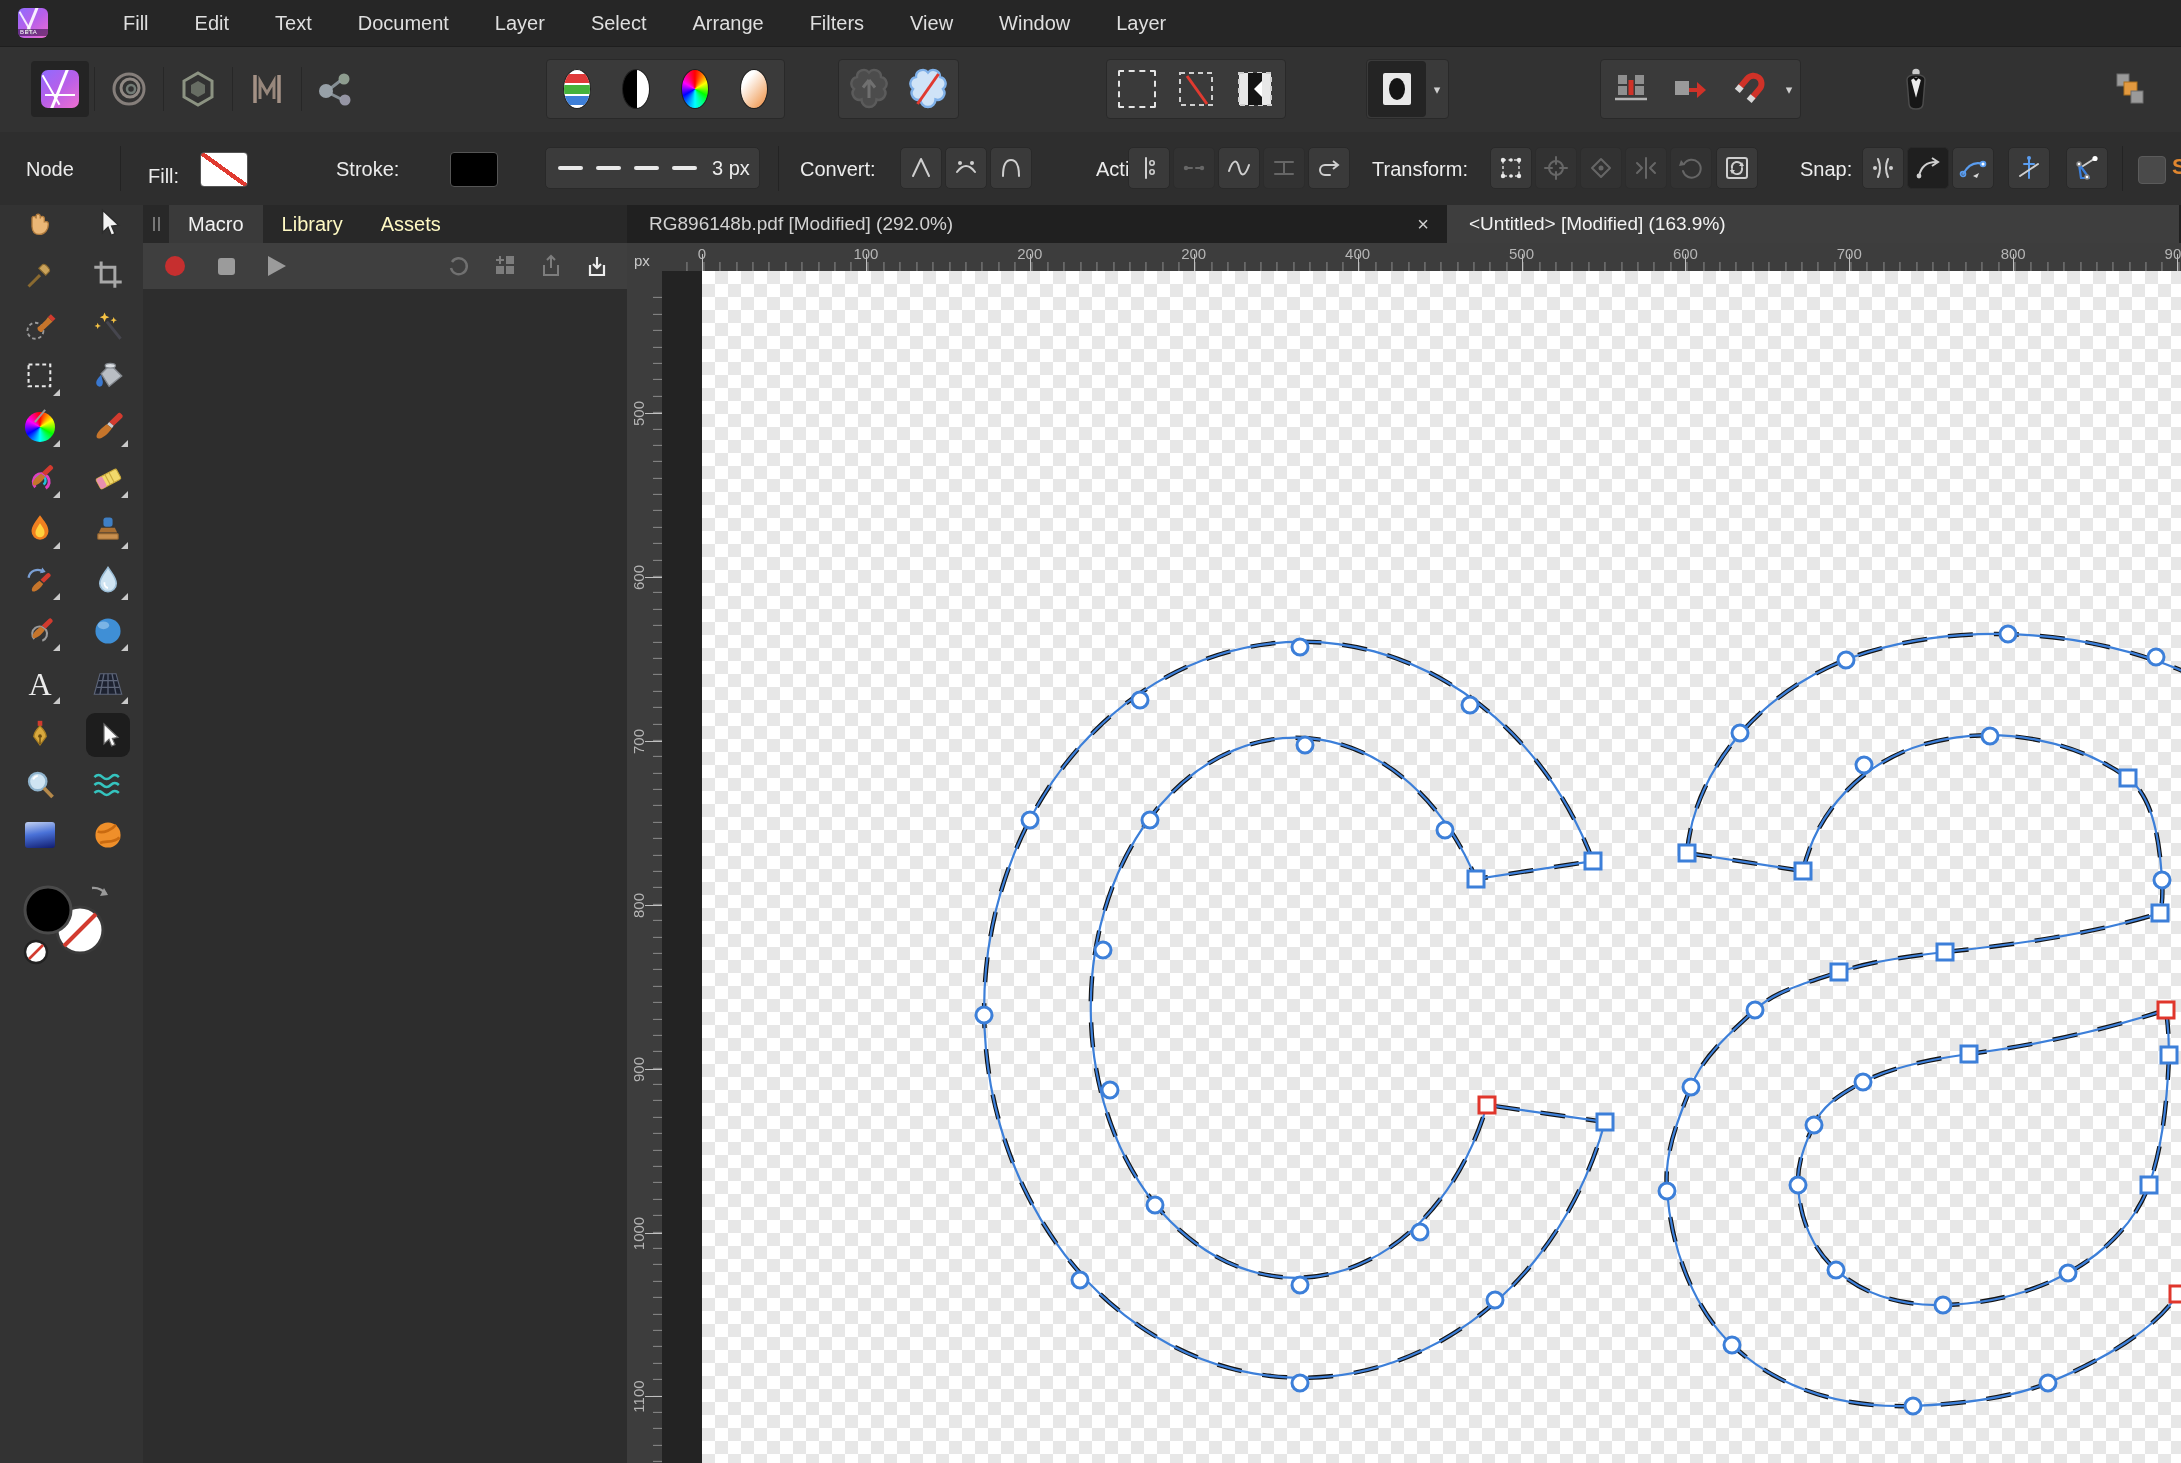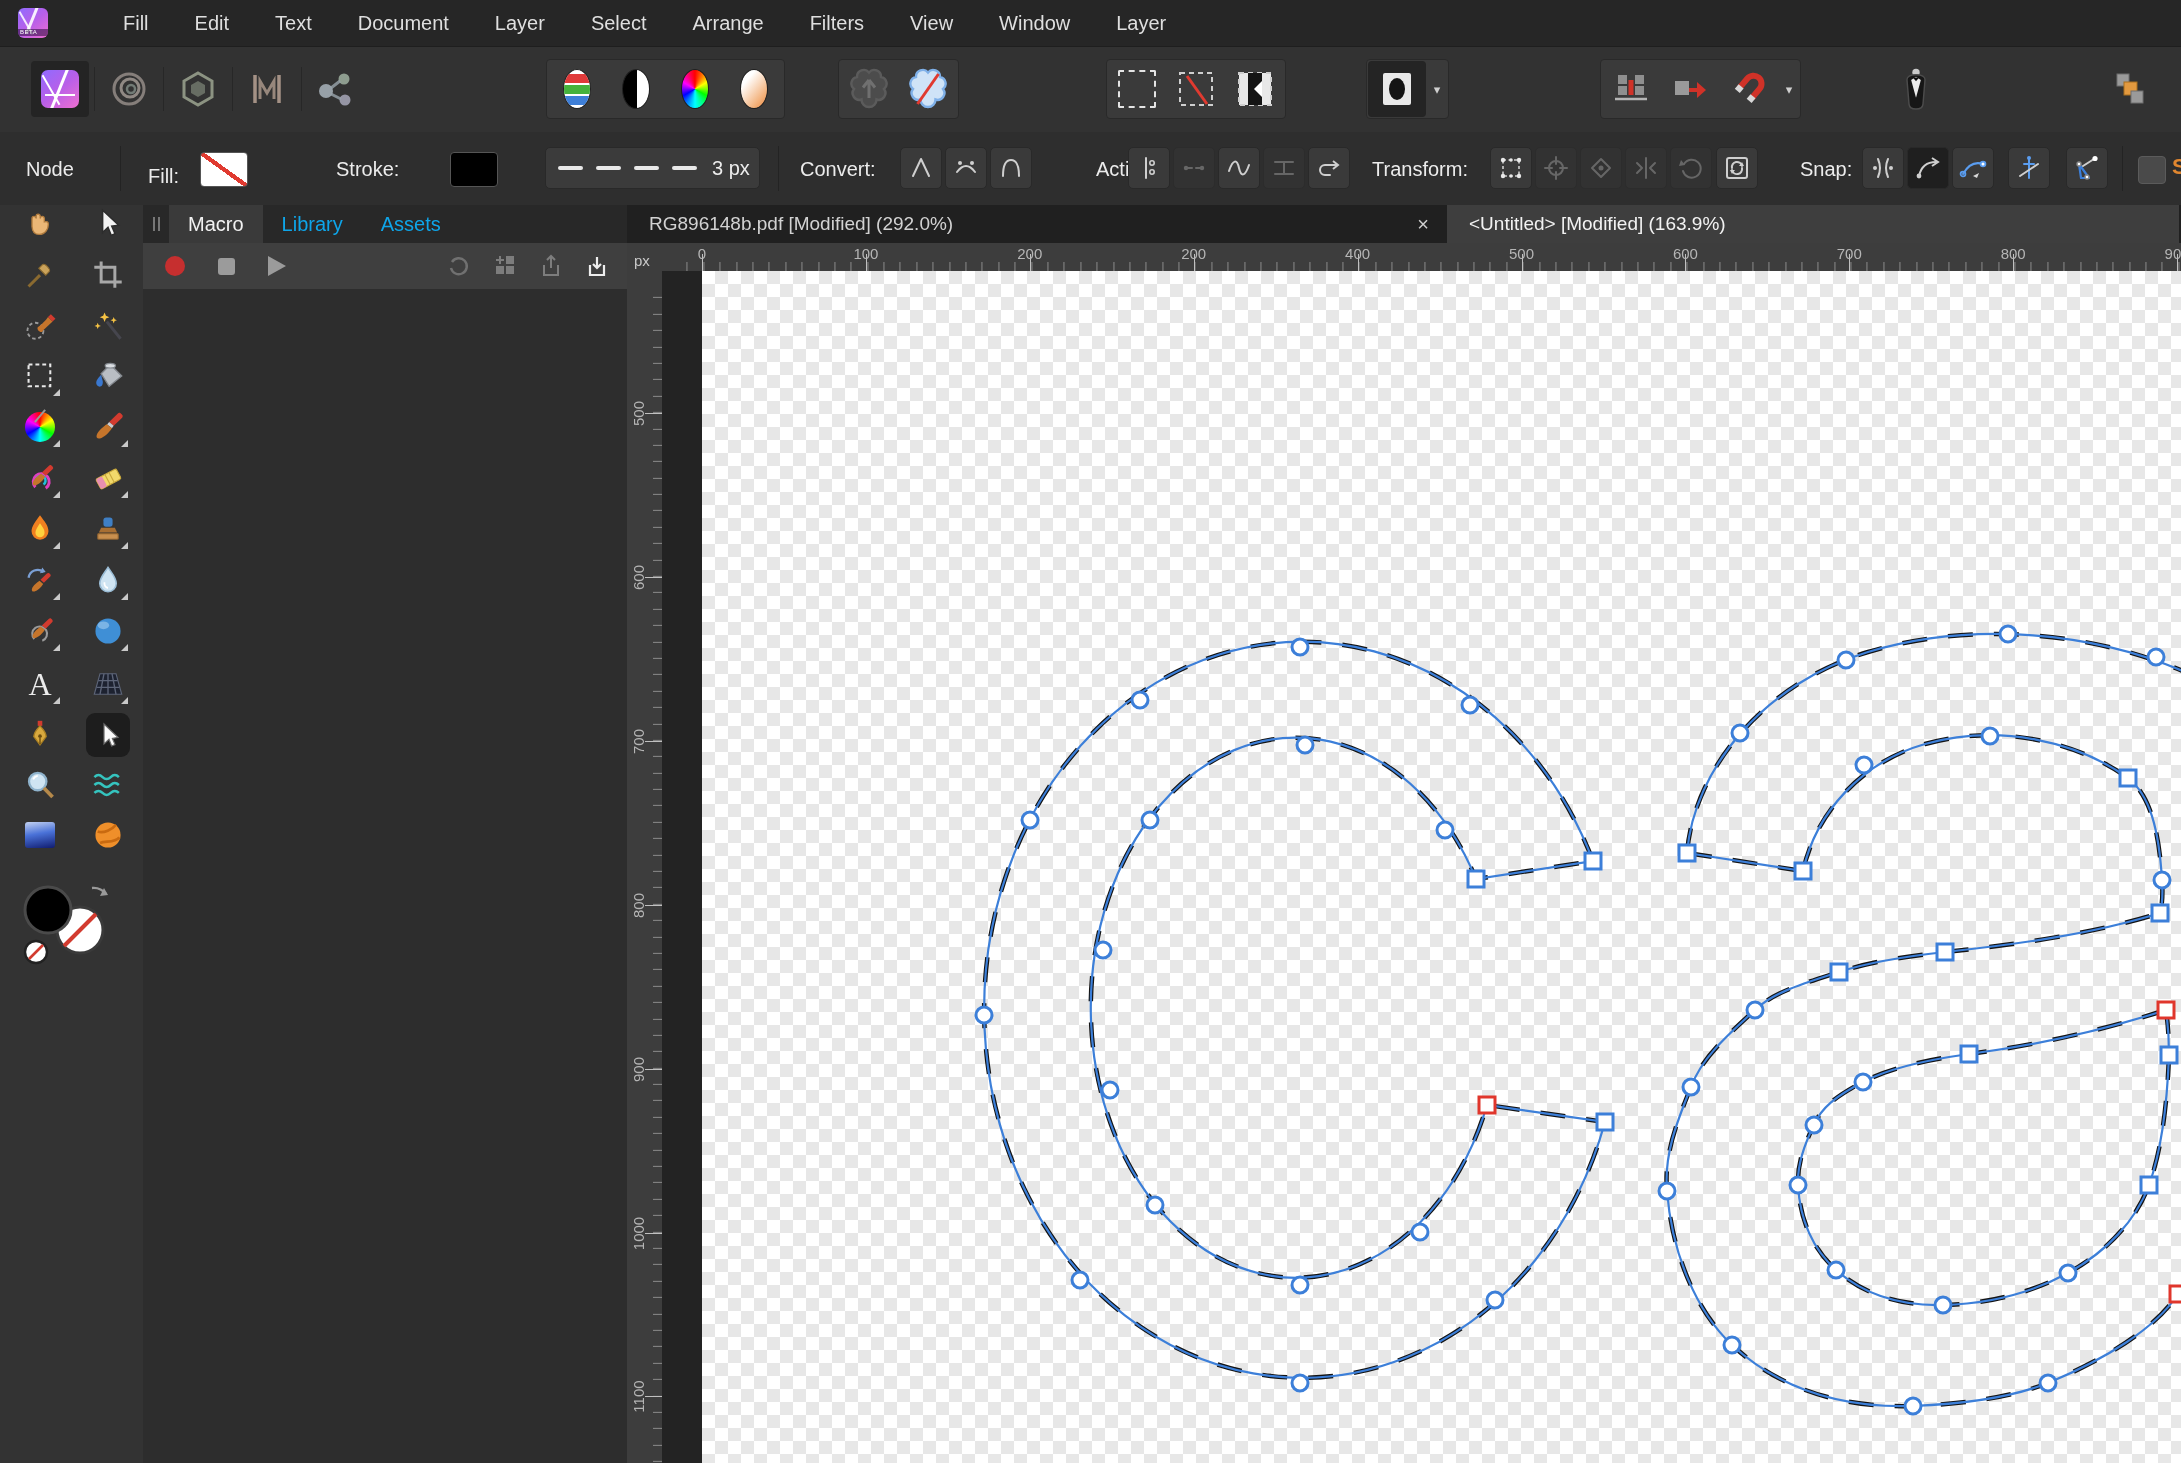--- a/index.html
+++ b/index.html
@@ -53,21 +53,21 @@
     border-left:7px solid transparent;border-bottom:7px solid #c9c9c9;}
   .icon-wheel{width:30px;height:30px;border-radius:50%;
     background:conic-gradient(#f00,#ff0,#0f0,#0ff,#00f,#f0f,#f00);}
   .icon-grad{width:30px;height:26px;border-radius:3px;background:linear-gradient(170deg,#c3d2f2 0%,#4a72d8 45%,#101c70 100%);}
   .tool .bigA{font-family:"Liberation Serif",serif;font-size:32px;color:#ececec;line-height:30px;}
   
   #panel{position:absolute;left:143px;top:0;width:484px;height:1258px;background:#2d2d2d;border-right:1px solid #1a1a1a;}
   #ptabs{position:absolute;left:0;top:0;width:100%;height:38px;background:#282828;display:flex;align-items:stretch;border-bottom:1px solid #1f1f1f;}
   #phandle{width:26px;display:flex;align-items:center;justify-content:center;gap:3px;}
   #phandle i{width:2px;height:14px;background:#777;}
-  .ptab{padding:0 19px;font-size:20px;color:#0ea5e9;display:flex;align-items:center;}
+  .ptab{padding:0 19px;font-size:20px;color:#fef9c3;display:flex;align-items:center;}
   .ptab.active{background:#3a3a3a;color:#f2f2f2;}
   #pctrl{position:absolute;left:0;top:38px;width:100%;height:46px;background:#3f3f3f;display:flex;align-items:center;border-bottom:1px solid #1f1f1f;}
   #rec{width:20px;height:20px;border-radius:50%;background:#c62f2f;margin-left:22px;}
   #stopb{width:17px;height:17px;border-radius:3px;background:#9b9b9b;margin-left:33px;}
   #playb{width:0;height:0;border-left:18px solid #9b9b9b;border-top:10px solid transparent;border-bottom:10px solid transparent;margin-left:33px;}
   #pctrl .right{margin-left:auto;display:flex;align-items:center;gap:22px;margin-right:18px;}
   
   #docarea{position:absolute;left:627px;top:0;width:1554px;height:1258px;background:#232323;}
   #doctabs{position:absolute;left:0;top:0;width:100%;height:38px;background:#202020;display:flex;}
   .doctab{height:38px;display:flex;align-items:center;box-sizing:border-box;padding:0 18px 0 22px;}

